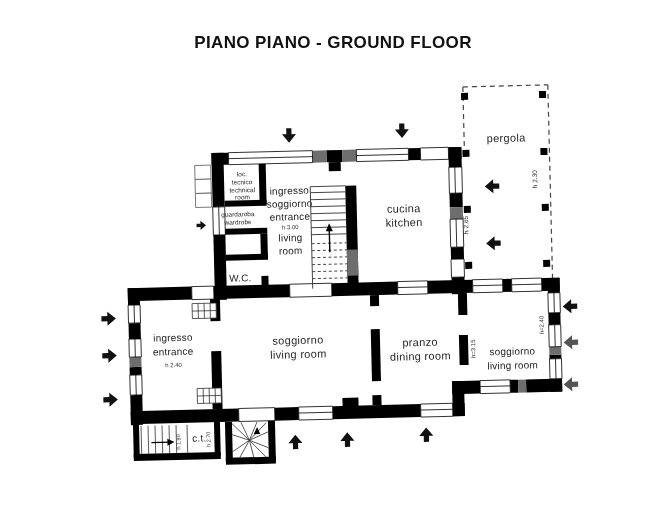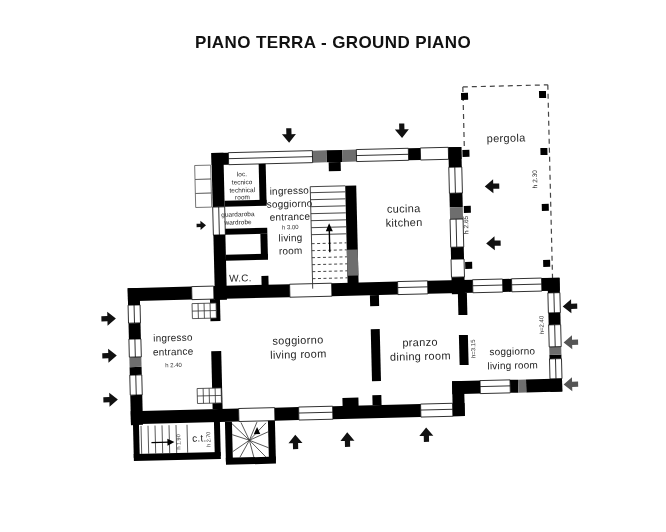--- a/index.html
+++ b/index.html
@@ -16,21 +16,21 @@
   .rm{font-size:11px;letter-spacing:.3px;}
   .rm-s{font-size:10px;letter-spacing:.2px;}
   .tiny{font-size:6.5px;}
   .micro{font-size:6px;fill:#333;}
   .nano{font-size:5.5px;fill:#333;}
 </style>
 </head>
 <body>
 
 <div class="canvas">
-  <div class="title">PIANO TERRA - GROUND PIANO</div>
+  <div class="title">PIANO PIANO - GROUND FLOOR</div>
 
   <svg width="666" height="532" viewBox="0 0 666 532">
     <defs>
       <path id="arrow" d="M -2.6 7 L -2.6 1 L -7 1 L 0 -7.5 L 7 1 L 2.6 1 L 2.6 7 Z"></path>
     </defs>
 
     <g transform="rotate(-1.4 340 300)">
 
       <g stroke="#444" stroke-width="1.2" stroke-dasharray="5,4" fill="none">
         <line x1="468" y1="90" x2="553" y2="90"></line>

